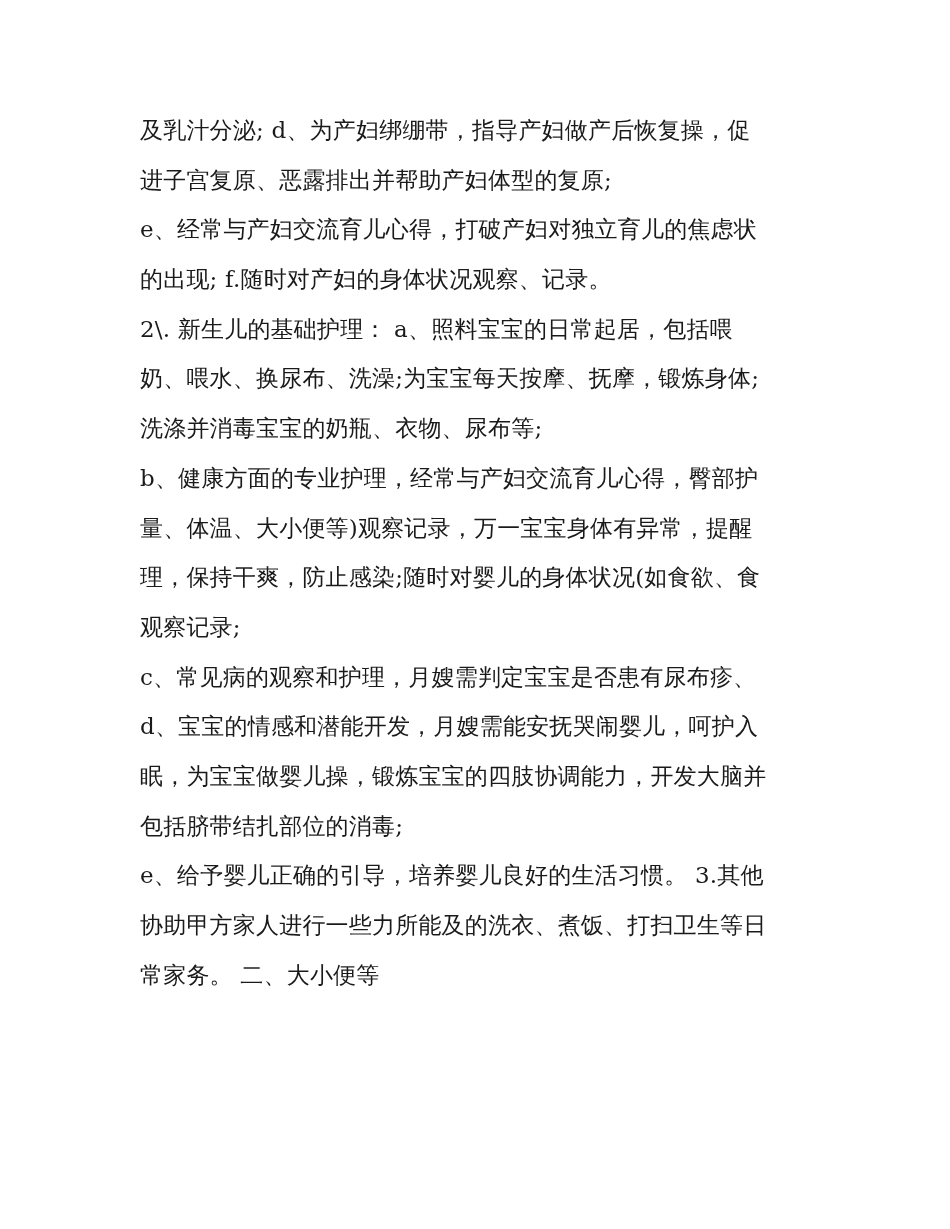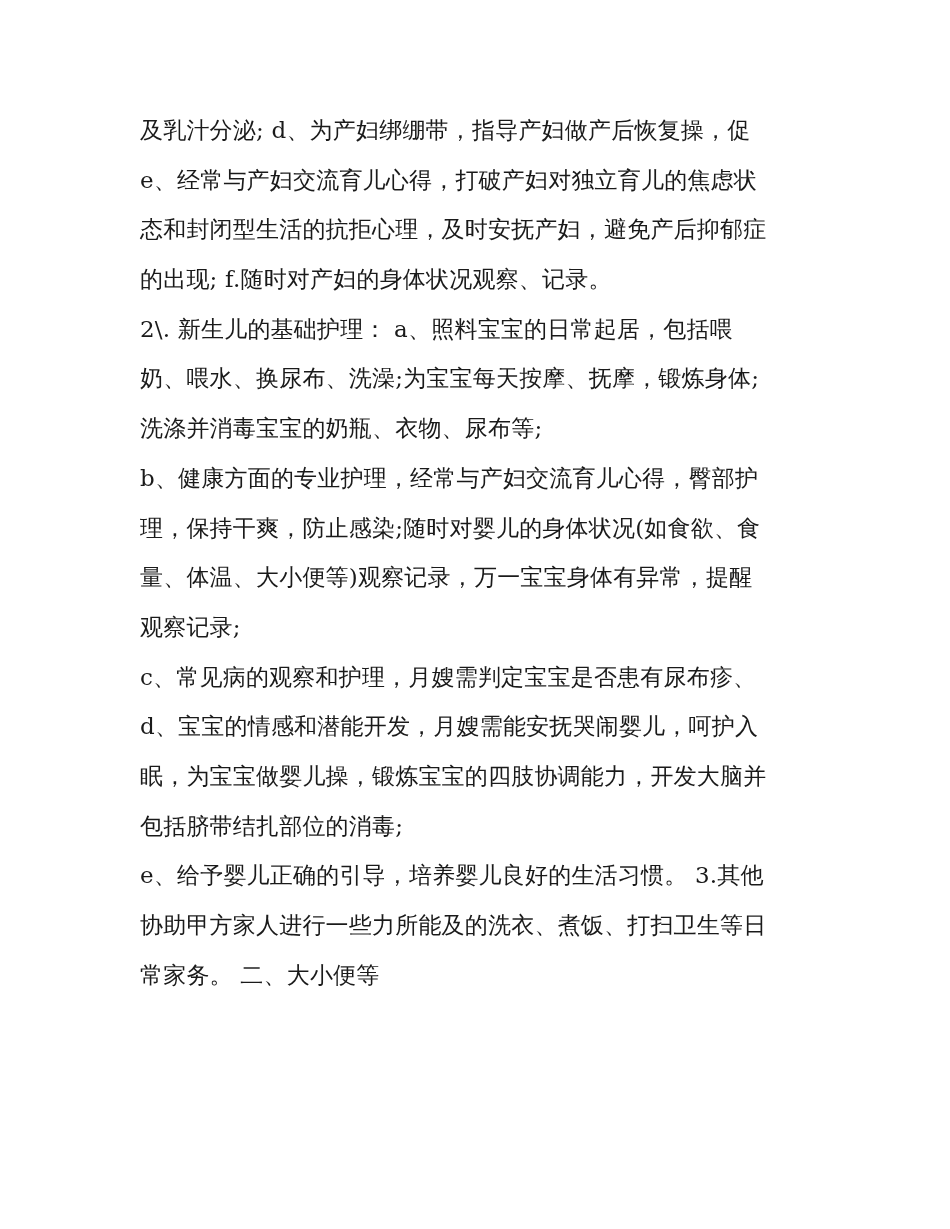--- a/index.html
+++ b/index.html
@@ -37,29 +37,29 @@
       white-space: nowrap;
       letter-spacing: 0.2px;
     }
   </style>
 </head>
 <body>
 
 <div class="page">
   <div class="text-block">
     <span class="line">及乳汁分泌; d、为产妇绑绷带，指导产妇做产后恢复操，促</span>
+    <span class="line">进子宫复原、恶露排出并帮助产妇体型的复原;</span>
     <span class="line">e、经常与产妇交流育儿心得，打破产妇对独立育儿的焦虑状</span>
-    <span class="line">态和封闭型生活的抗拒心理，及时安抚产妇，避免产后抑郁症</span>
     <span class="line">的出现; f.随时对产妇的身体状况观察、记录。</span>
     <span class="line">2\. 新生儿的基础护理： a、照料宝宝的日常起居，包括喂</span>
     <span class="line">奶、喂水、换尿布、洗澡;为宝宝每天按摩、抚摩，锻炼身体;</span>
     <span class="line">洗涤并消毒宝宝的奶瓶、衣物、尿布等;</span>
     <span class="line">b、健康方面的专业护理，经常与产妇交流育儿心得，臀部护</span>
+    <span class="line">量、体温、大小便等)观察记录，万一宝宝身体有异常，提醒</span>
     <span class="line">理，保持干爽，防止感染;随时对婴儿的身体状况(如食欲、食</span>
-    <span class="line">量、体温、大小便等)观察记录，万一宝宝身体有异常，提醒</span>
     <span class="line">观察记录;</span>
     <span class="line">c、常见病的观察和护理，月嫂需判定宝宝是否患有尿布疹、</span>
     <span class="line">d、宝宝的情感和潜能开发，月嫂需能安抚哭闹婴儿，呵护入</span>
     <span class="line">眠，为宝宝做婴儿操，锻炼宝宝的四肢协调能力，开发大脑并</span>
     <span class="line">包括脐带结扎部位的消毒;</span>
     <span class="line">e、给予婴儿正确的引导，培养婴儿良好的生活习惯。 3.其他</span>
     <span class="line">协助甲方家人进行一些力所能及的洗衣、煮饭、打扫卫生等日</span>
     <span class="line">常家务。 二、大小便等</span>
   </div>
 </div>

